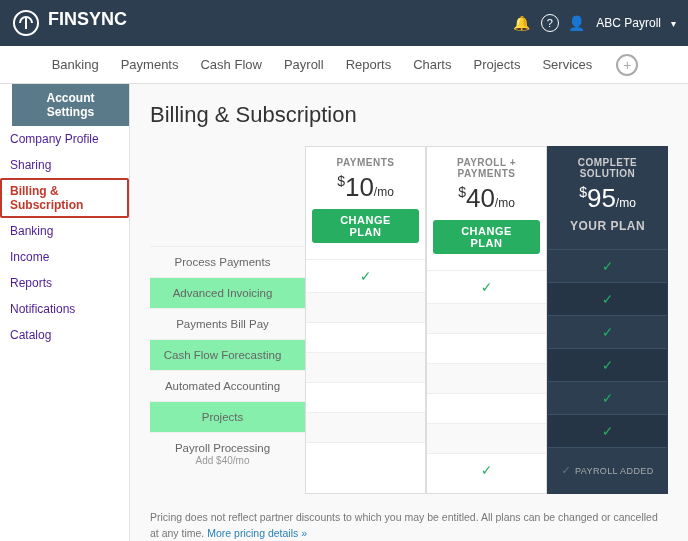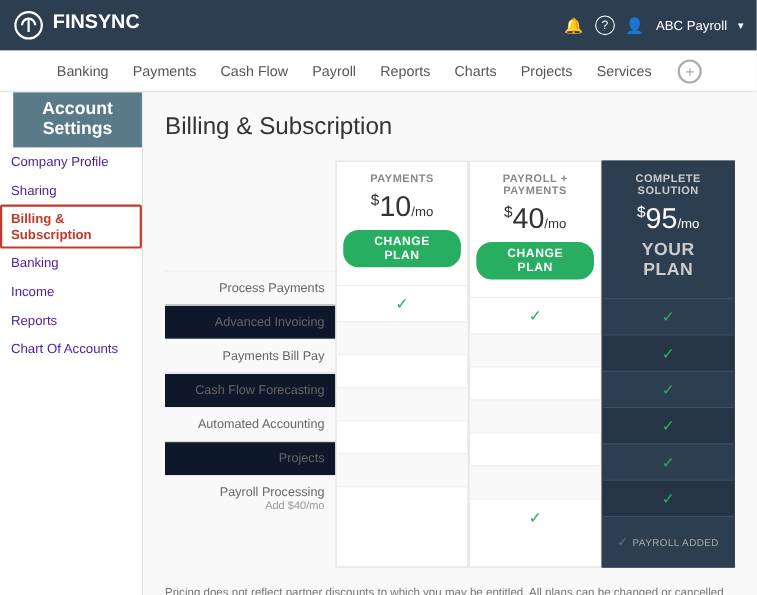--- a/index.html
+++ b/index.html
@@ -15,50 +15,50 @@
     
     .nav { background: white; border-bottom: 1px solid #ddd; display: flex; align-items: center; justify-content: center; height: 38px; gap: 18px; }
     .nav-item { color: #555; font-size: 13px; cursor: pointer; padding: 4px 2px; text-decoration: none; }
     .nav-plus { width: 22px; height: 22px; border-radius: 50%; border: 2px solid #aaa; display: flex; align-items: center; justify-content: center; color: #aaa; cursor: pointer; font-size: 14px; margin-left: 4px; }
 
     
     .main-layout { display: flex; min-height: calc(541px - 84px); }
 
     
     .sidebar { width: 130px; background: white; border-right: 1px solid #e0e0e0; padding-top: 0; flex-shrink: 0; }
-    .sidebar-header { background: #5a7a8a; color: white; font-size: 16px; font-weight: bold; padding: 7px 10px; text-align: center; margin-left: 12px; }
+    .sidebar-header { background: #5a7a8a; color: white; font-size: 12px; font-weight: bold; padding: 7px 10px; text-align: center; margin-left: 12px; }
     .sidebar-item { font-size: 12px; color: #4c1d95; padding: 6px 10px; cursor: pointer; display: block; }
     .sidebar-item.active { color: #c0392b; font-weight: bold; border: 2px solid #c0392b; border-radius: 2px; padding: 4px 8px; }
 
     
     .content { flex: 1; padding: 18px 20px; background: #f9f9f9; }
     .page-title { font-size: 22px; font-weight: 300; color: #333; margin-bottom: 18px; }
 
     
     .plans-area { display: flex; margin-bottom: 16px; }
     .plans-labels { width: 155px; flex-shrink: 0; }
     .plan-label-spacer { height: 100px; }
-    .plan-label-row { font-size: 11.5px; color: #666; text-align: right; padding: 9px 10px 9px 0; border-top: 1px solid #eee; }
-    .plan-label-row.shaded { background: #0f172a; }
+    .plan-label-row { font-size: 11.5px; color: #666; text-align: center; padding: 9px 10px 9px 0; border-top: 1px solid #eee; }
+    .plan-label-row.shaded { background: #86efac; }
 
     .plans-cols { display: flex; flex: 1; gap: 0; }
 
     .plan-col { flex: 1; border: 1px solid #ddd; background: white; display: flex; flex-direction: column; align-items: center; }
     .plan-col.highlighted { background: #2c3e50; color: white; border-color: #2c3e50; }
 
     .plan-header { width: 100%; text-align: center; padding: 10px 6px 8px; }
     .plan-name { font-size: 10px; text-transform: uppercase; letter-spacing: 0.5px; color: #888; font-weight: 600; margin-bottom: 4px; }
     .plan-col.highlighted .plan-name { color: #ccc; }
     .plan-price { font-size: 26px; font-weight: 300; color: #333; }
     .plan-col.highlighted .plan-price { color: white; }
     .plan-price sup { font-size: 14px; vertical-align: super; font-weight: 400; }
     .plan-price sub { font-size: 12px; vertical-align: baseline; font-weight: 400; }
-    .plan-btn { margin: 6px auto 8px; display: block; padding: 5px 14px; border: none; border-radius: 14px; font-size: 11px; font-weight: bold; cursor: pointer; text-transform: uppercase; letter-spacing: 0.5px; }
+    .plan-btn { margin: 6px auto 8px; display: block; padding: 5px 14px; border: none; border-radius: 3px; font-size: 11px; font-weight: bold; cursor: pointer; text-transform: uppercase; letter-spacing: 0.5px; }
     .btn-green { background: #27ae60; color: white; }
-    .plan-your-plan { font-size: 16px; font-weight: bold; text-transform: uppercase; color: #ccc; padding: 5px 14px 8px; letter-spacing: 0.5px; }
+    .plan-your-plan { font-size: 12px; font-weight: bold; text-transform: uppercase; color: #ccc; padding: 5px 14px 8px; letter-spacing: 0.5px; }
 
     .plan-cell { width: 100%; text-align: center; padding: 8px 0; border-top: 1px solid #eee; display: flex; align-items: center; justify-content: center; min-height: 30px; }
     .plan-col.highlighted .plan-cell { border-top-color: #3d5166; }
     .plan-cell.shaded { background: #f9f9f9; }
     .plan-col.highlighted .plan-cell.shaded { background: #263545; }
     .check-icon { color: #27ae60; font-size: 14px; }
     .plan-col.highlighted .check-icon { color: #27ae60; }
     .plan-payroll { display: flex; align-items: center; gap: 4px; font-size: 9px; color: #aaa; text-transform: uppercase; letter-spacing: 0.4px; padding: 8px 4px; }
     .payroll-check { color: #5a7a8a; font-size: 11px; }
 
@@ -101,21 +101,22 @@
 <div class="main-layout">
 
   <div class="sidebar">
     <div class="sidebar-header">Account Settings</div>
     <a class="sidebar-item">Company Profile</a>
     <a class="sidebar-item">Sharing</a>
     <a class="sidebar-item active">Billing &amp; Subscription</a>
     <a class="sidebar-item">Banking</a>
     <a class="sidebar-item">Income</a>
     <a class="sidebar-item">Reports</a>
-    <a class="sidebar-item">Chart Of Accounts</a>
+    <a class="sidebar-item">Notifications</a>
+    <a class="sidebar-item">Catalog</a>
   </div>
 
   <div class="content">
     <h1 class="page-title">Billing &amp; Subscription</h1>
 
     <div class="plans-area">
 
       <div class="plans-labels">
         <div class="plan-label-spacer"></div>
         <div class="plan-label-row">Process Payments</div>

